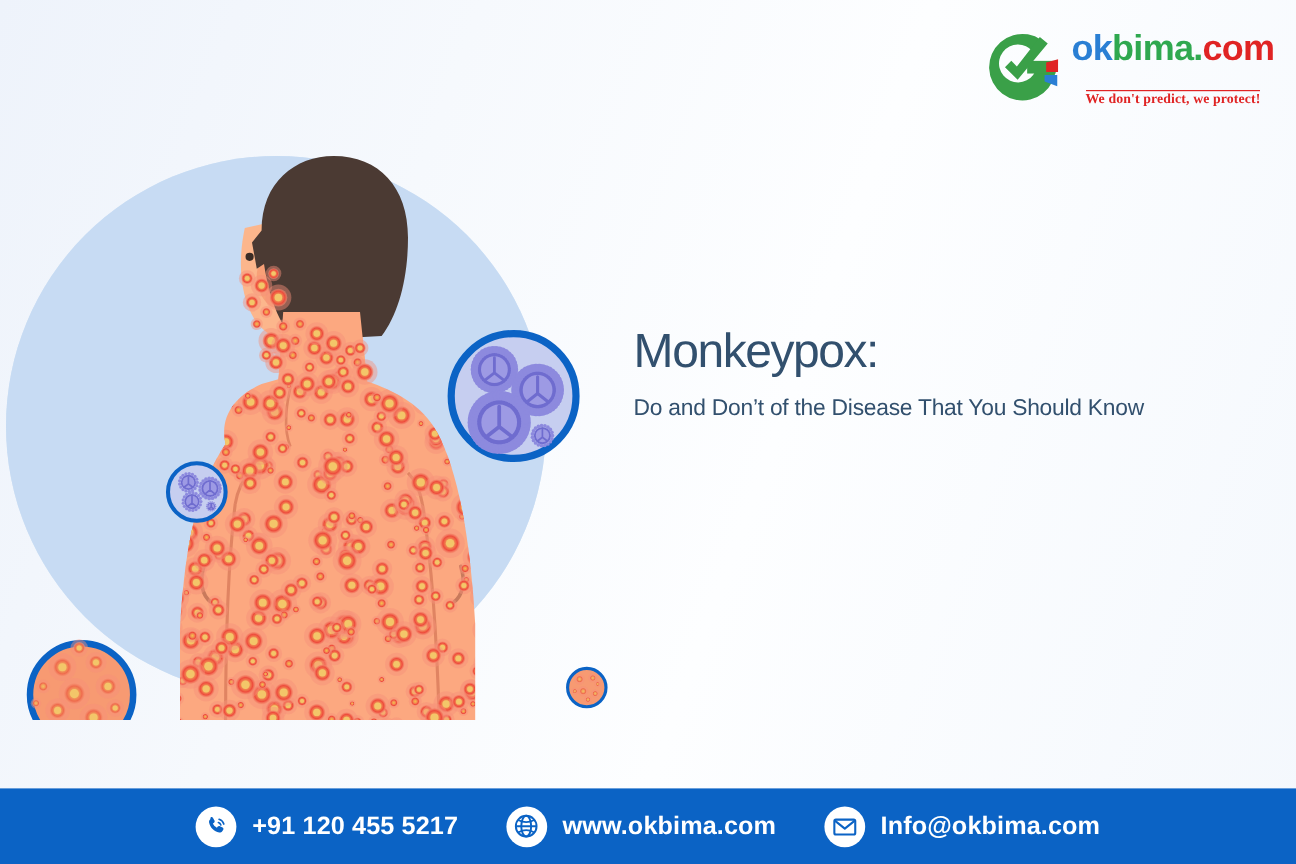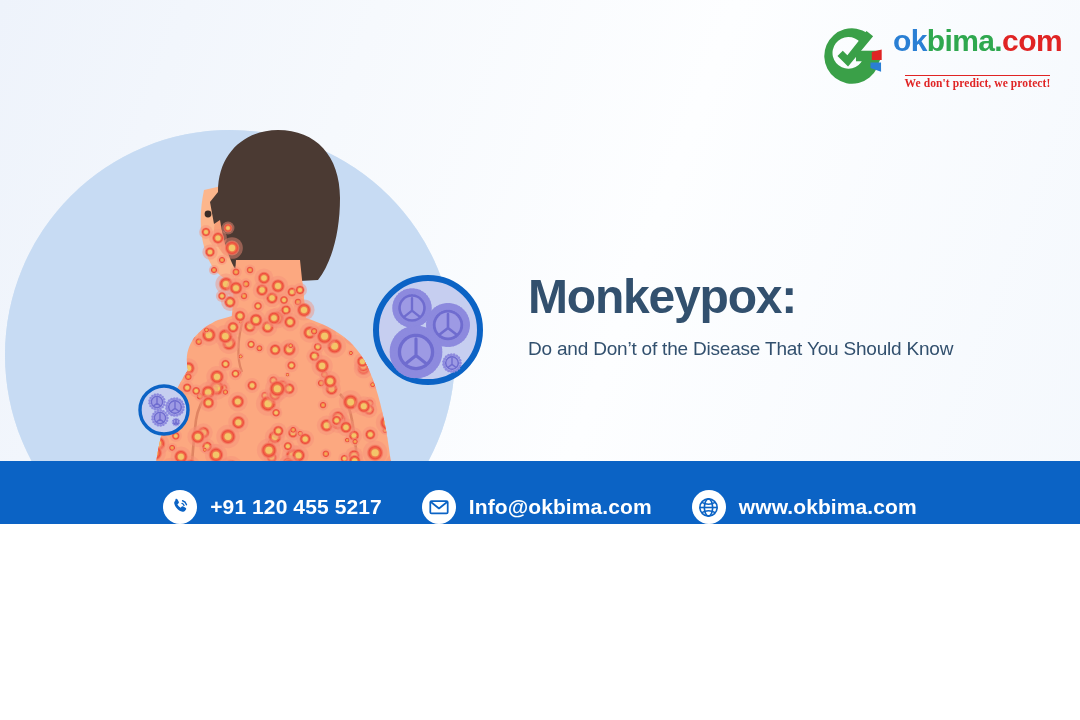--- a/index.html
+++ b/index.html
@@ -7,21 +7,21 @@
     padding: 0;
     background: #ffffff;
   }
   body {
     font-family: "Liberation Sans", sans-serif;
   }
 
   .banner {
     position: relative;
     width: 1080px;
-    height: 524px;
+    height: 720px;
     overflow: hidden;
     background: linear-gradient(110deg, #eef3fb 0%, #f6f9fd 30%, #fdfeff 58%, #f4f8fd 100%);
   }
 
   
   .logo-wrap {
     position: absolute;
     top: 22px;
     right: 18px;
     display: flex;
@@ -68,22 +68,22 @@
   }
 
   
   .copy {
     position: absolute;
     left: 528px;
     top: 272px;
     width: 500px;
   }
   .headline {
-    font-size: 48px;
-    font-weight: bold;
+    font-size: 40px;
+    font-weight: normal;
     color: #32506e;
     letter-spacing: -1.2px;
     line-height: 1.05;
     margin: 0 0 14px 0;
   }
   .subhead {
     font-size: 19px;
     font-weight: normal;
     color: #32506e;
     line-height: 1.36;
@@ -93,21 +93,21 @@
 
   
   .footer {
     position: absolute;
     left: 0;
     bottom: 0;
     width: 1080px;
     height: 63px;
     background: #0b63c5;
     display: flex;
-    align-items: flex-end;
+    align-items: center;
     justify-content: center;
     gap: 40px;
   }
   .contact-item {
     display: flex;
     align-items: center;
     gap: 13px;
   }
   .contact-icon {
     width: 34px;
@@ -1441,34 +1441,34 @@
           <path d="M7.2 3.4c.7-.5 1.7-.3 2.1.5l1.3 2.4c.4.7.2 1.5-.4 2l-1 .8c.6 1.6 2 3 3.6 3.7l.8-1c.5-.6 1.3-.8 2-.4l2.4 1.3c.8.4 1 1.4.5 2.1l-1 1.4c-.6.8-1.6 1.2-2.6 1-4.6-.9-8.3-4.6-9.2-9.2-.2-1 .2-2 1-2.6z" fill="#0b63c5"></path>
           <path d="M14.8 5.2a6.4 6.4 0 0 1 4.3 4.3" stroke="#0b63c5" stroke-width="1.5" fill="none" stroke-linecap="round"></path>
           <path d="M14.2 8.1a3.5 3.5 0 0 1 2.2 2.2" stroke="#0b63c5" stroke-width="1.5" fill="none" stroke-linecap="round"></path>
         </svg>
       </span>
       <span class="contact-text">+91 120 455 5217</span>
     </div>
 
     <div class="contact-item">
       <span class="contact-icon">
-        <svg width="22" height="22" viewBox="0 0 24 24">
-          <rect x="2.5" y="5.5" width="19" height="13.5" rx="1.4" fill="none" stroke="#0b63c5" stroke-width="1.9"></rect>
-          <path d="M3.2 6.6 L12 13.6 L20.8 6.6" fill="none" stroke="#0b63c5" stroke-width="1.9" stroke-linecap="round" stroke-linejoin="round"></path>
-        </svg>
-      </span>
-      <span class="contact-text">Info@okbima.com</span>
-    </div>
-
-    <div class="contact-item">
-      <span class="contact-icon">
         <svg width="23" height="23" viewBox="0 0 24 24">
           <circle cx="12" cy="12" r="9" fill="none" stroke="#0b63c5" stroke-width="1.7"></circle>
           <ellipse cx="12" cy="12" rx="4.3" ry="9" fill="none" stroke="#0b63c5" stroke-width="1.7"></ellipse>
           <line x1="3" y1="12" x2="21" y2="12" stroke="#0b63c5" stroke-width="1.7"></line>
           <path d="M5 6.6c4.2 2.3 9.8 2.3 14 0M5 17.4c4.2-2.3 9.8-2.3 14 0" fill="none" stroke="#0b63c5" stroke-width="1.5"></path>
         </svg>
       </span>
       <span class="contact-text">www.okbima.com</span>
     </div>
 
+    <div class="contact-item">
+      <span class="contact-icon">
+        <svg width="22" height="22" viewBox="0 0 24 24">
+          <rect x="2.5" y="5.5" width="19" height="13.5" rx="1.4" fill="none" stroke="#0b63c5" stroke-width="1.9"></rect>
+          <path d="M3.2 6.6 L12 13.6 L20.8 6.6" fill="none" stroke="#0b63c5" stroke-width="1.9" stroke-linecap="round" stroke-linejoin="round"></path>
+        </svg>
+      </span>
+      <span class="contact-text">Info@okbima.com</span>
+    </div>
+
   </div>
 </div>
 
 </body></html>

